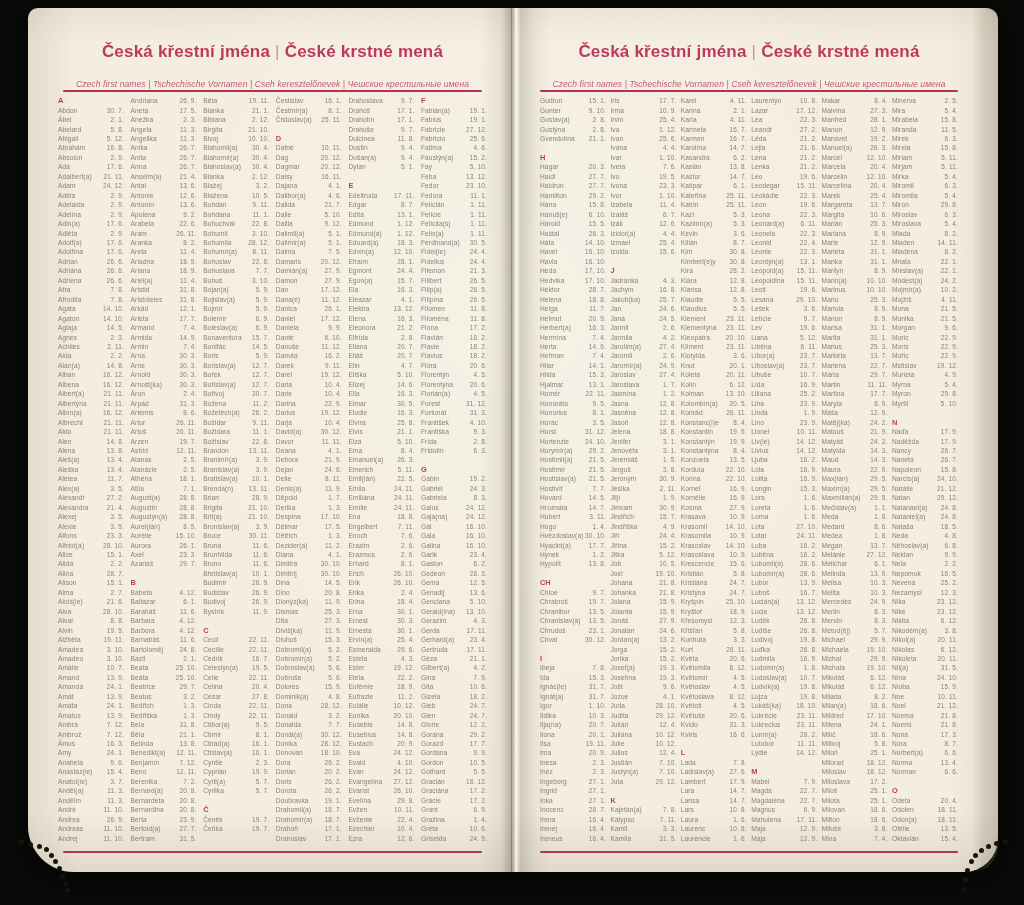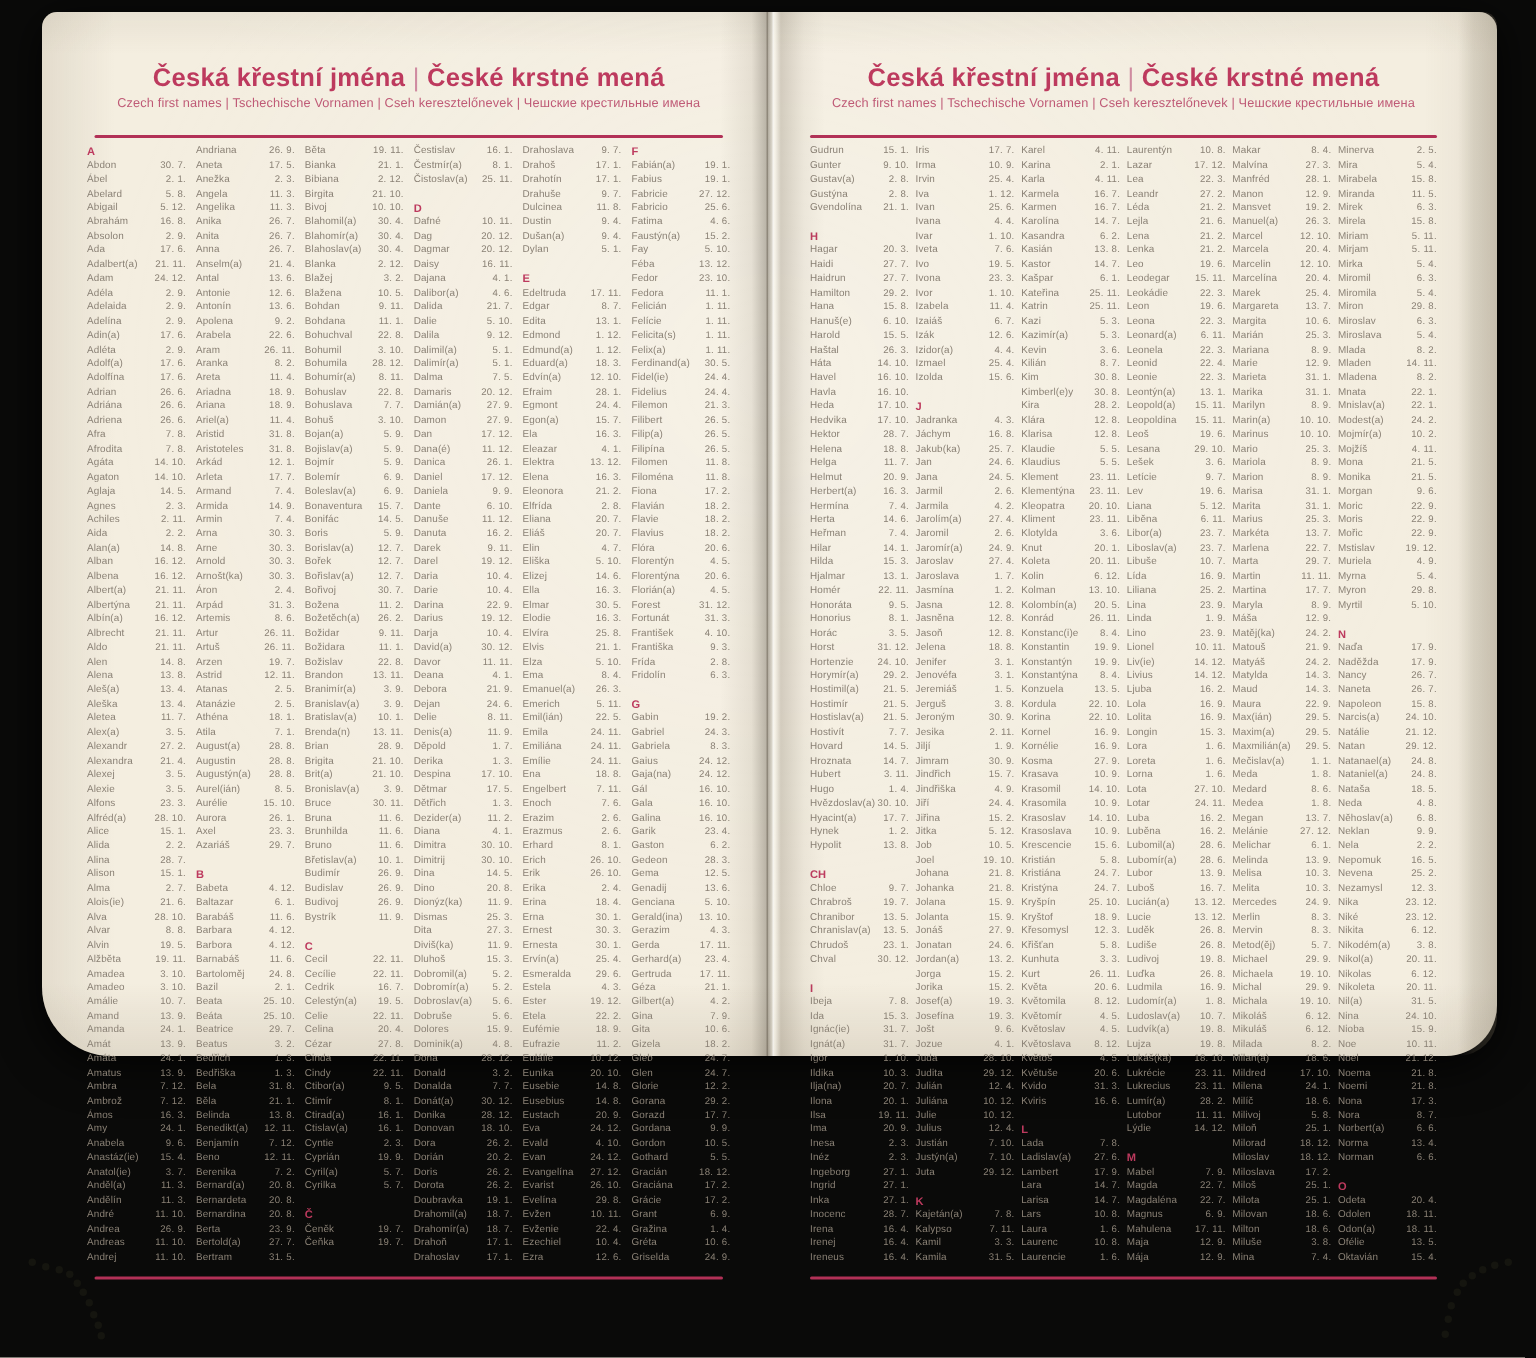--- a/index.html
+++ b/index.html
@@ -2,21 +2,21 @@
 <html><head>
 <meta charset="utf-8">
 <style>
   html,body{margin:0;padding:0;}
   body{
     width:1024px;height:905px;position:relative;overflow:hidden;
     background:#0a0a09;
     font-family:"Liberation Sans", sans-serif;
   }
   .book{
-    position:absolute;left:28px;top:8px;width:970px;height:696px;
+    position:absolute;left:28px;top:8px;width:970px;height:864px;
     background:#f4eee0;
     border-radius:10px 12px 34px 46px;
     box-shadow:0 6px 30px rgba(0,0,0,0.8);
   }
   .paper-shade{
     position:absolute;inset:0;border-radius:inherit;pointer-events:none;
     background:
       radial-gradient(ellipse at 50% 35%, rgba(255,255,255,0.20), rgba(0,0,0,0) 65%),
       linear-gradient(90deg, rgba(110,95,70,0.12) 0%, rgba(0,0,0,0) 5%, rgba(0,0,0,0) 95%, rgba(110,95,70,0.10) 100%),
       linear-gradient(180deg, rgba(110,95,70,0.08) 0%, rgba(0,0,0,0) 4%, rgba(0,0,0,0) 93%, rgba(110,95,70,0.14) 100%);
@@ -38,21 +38,21 @@
     background:linear-gradient(90deg, rgba(0,0,0,0) 0%, rgba(125,115,95,0.18) 40%, rgba(125,115,95,0.30) 100%);
   }
   .pagehead{position:absolute;text-align:center;}
   .pagehead.left{left:30px;width:429px;top:34px;}
   .pagehead.right{left:512px;width:418px;top:34px;}
   .title{
     font-size:17px;font-weight:bold;color:#bd3a5e;letter-spacing:0.2px;white-space:nowrap;
   }
   .title .tdiv{color:#cf8ba0;font-weight:normal;padding:0 5px;}
   .subtitle{
-    margin-top:1px;font-size:8.5px;color:#bf5a76;letter-spacing:0.1px;white-space:nowrap;
+    margin-top:17px;font-size:8.5px;color:#bf5a76;letter-spacing:0.1px;white-space:nowrap;font-style:italic;
   }
   .rule{position:absolute;height:2px;background:#b23157;border-radius:1px;}
   .rule.top.l{left:35px;width:419px;top:82px;}
   .rule.top.r{left:512px;width:418px;top:82px;}
   .rule.bot.l{left:35px;width:419px;top:843px;}
   .rule.bot.r{left:512px;width:418px;top:843px;}
   .cols{
     position:absolute;top:88px;height:748px;display:flex;justify-content:space-between;
   }
   .cols.left{left:30px;width:429px;}

